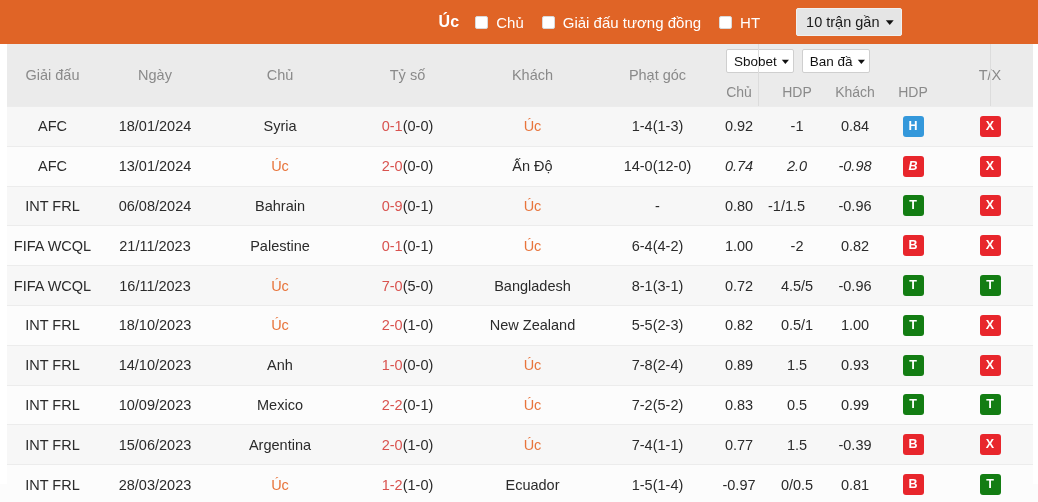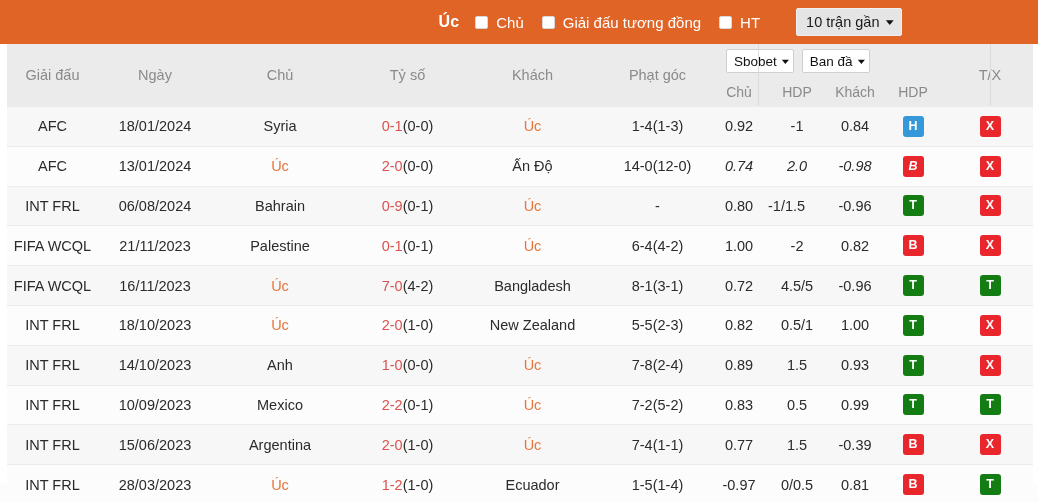--- a/index.html
+++ b/index.html
@@ -336,21 +336,21 @@
               <span style="flex: 1 1 0%; text-align: center;">0.82</span>
               <span style="flex: 1 1 0%; text-align: center;"><span class="badge b-red">B</span></span>
             </div>
           </td>
           <td><span class="badge b-red">X</span></td>
         </tr>
         <tr>
           <td class="league">FIFA WCQL</td>
           <td>16/11/2023</td>
           <td><span class="team-hl">Úc</span></td>
-          <td><span class="score-main">7-0</span><span class="score-ht">(4-2)</span></td>
+          <td><span class="score-main">7-0</span><span class="score-ht">(5-0)</span></td>
           <td><span>Bangladesh</span></td>
           <td>8-1(3-1)</td>
           <td style="padding: 0px;">
             <div style="display: flex; align-items: center;">
               <span style="flex: 1 1 0%; text-align: center;">0.72</span>
               <span style="flex: 1 1 0%; text-align: center;">4.5/5</span>
               <span style="flex: 1 1 0%; text-align: center;">-0.96</span>
               <span style="flex: 1 1 0%; text-align: center;"><span class="badge b-green">T</span></span>
             </div>
           </td>

